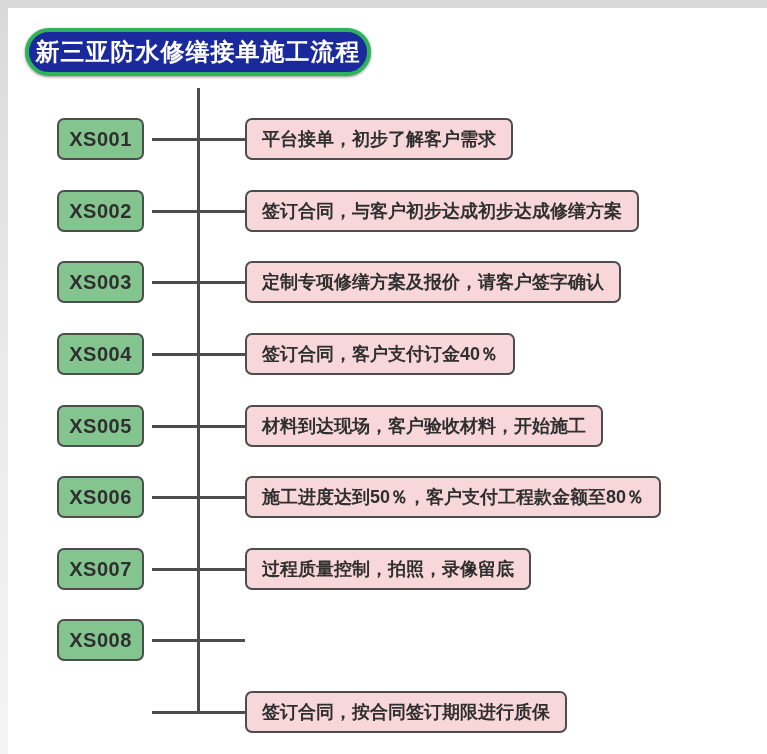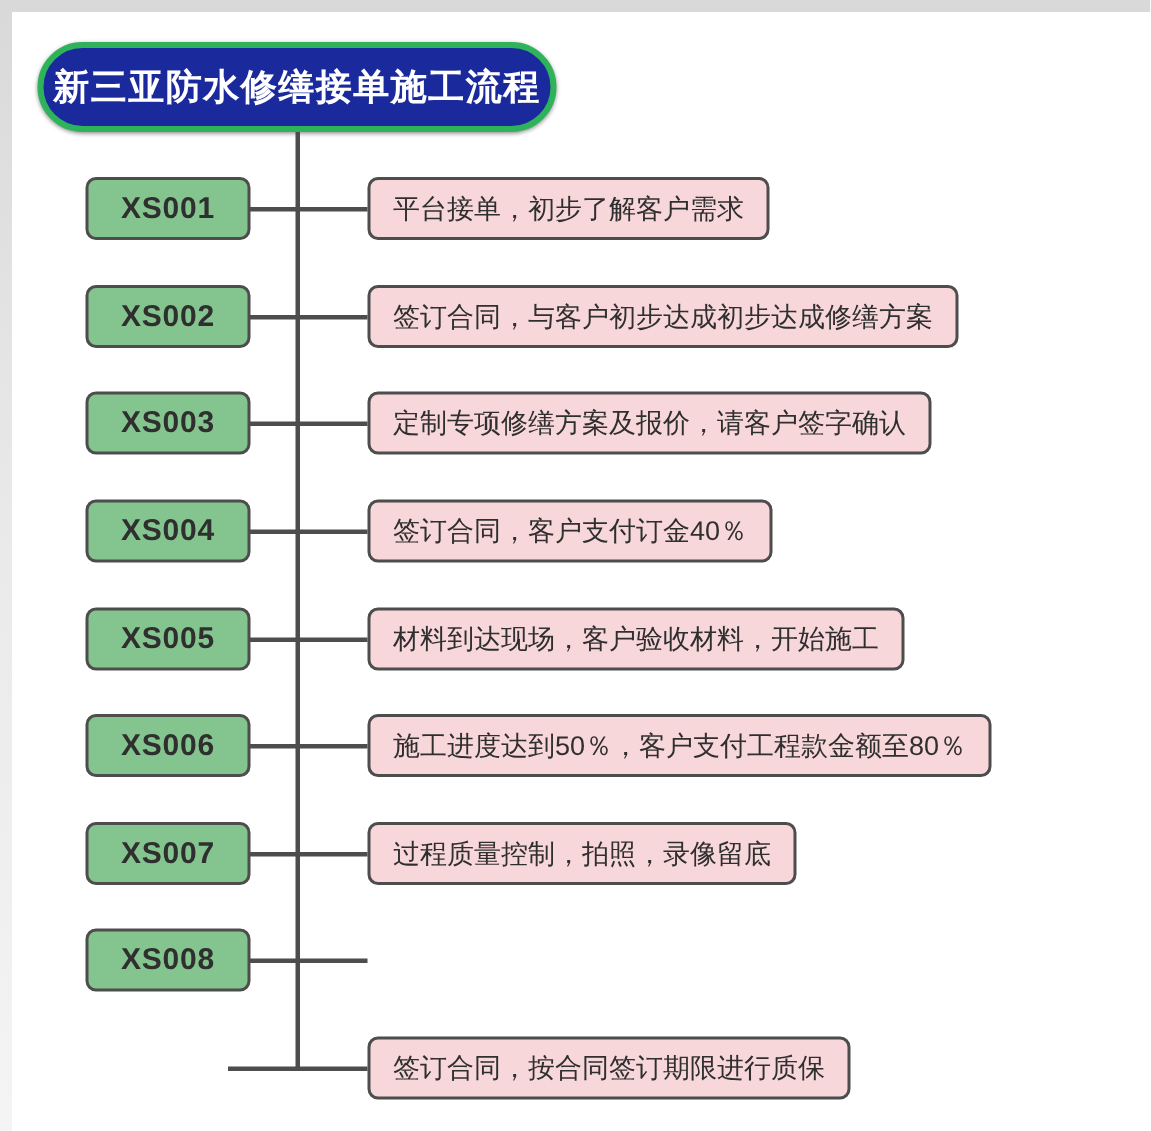--- a/index.html
+++ b/index.html
@@ -20,21 +20,21 @@
     background: var(--strip, #d9d9d9);
   }
   .strip-left {
     position: absolute; top: 0; left: 0;
     width: 8px; height: 754px;
     background: linear-gradient(to bottom, var(--strip, #d9d9d9) 0%, #e9e9e9 45%, #f4f4f4 100%);
   }
 
   .title-node {
     position: absolute; left: 25px; top: 28px;
-    width: 346px; height: 60px;
+    width: 346px; height: 48px;
     background: var(--title-bg, #1a2a9c);
     border: 4px solid var(--title-border, #2eb35b);
     border-radius: 32px;
     color: var(--title-text, #ffffff);
     font-size: 24px; font-weight: 700;
     display: flex; align-items: center; justify-content: center;
     letter-spacing: 1px;
     box-shadow: 0 1px 3px rgba(0,0,0,0.45);
     white-space: nowrap;
   }
@@ -49,38 +49,38 @@
   .row { position: absolute; left: 0; height: 42px; width: 767px; }
 
   .hline {
     position: absolute; left: 152px; top: 19.5px;
     width: 93px; height: 3px;
     background: var(--line, #4d4d4d);
   }
 
   .code-node {
     position: absolute; left: 57px; top: 0;
-    width: 110px; height: 42px;
+    width: 87px; height: 42px;
     background: var(--node-fill, #84c48e);
     border: 2.5px solid var(--line, #4d4d4d);
     border-radius: 7px;
     display: flex; align-items: center; justify-content: center;
     font-size: 20px; font-weight: 700; color: #2f2f2f;
     letter-spacing: 0.5px;
   }
 
   .desc-node {
     position: absolute; left: 245px; top: 0;
     height: 42px;
     background: var(--desc-fill, #f8d7da);
     border: 2.5px solid var(--line, #4d4d4d);
     border-radius: 7px;
     display: inline-flex; align-items: center;
     padding: 0 15px;
-    font-size: 18px; font-weight: 400; color: #2f2f2f;
+    font-size: 18px; font-weight: 700; color: #2f2f2f;
     white-space: nowrap;
   }
 </style>
 </head>
 <body>
 
 <div class="canvas" style="--title-bg: #1a2a9c; --title-border: #2eb35b; --title-text: #ffffff; --node-fill: #84c48e; --desc-fill: #f8d7da; --line: #4d4d4d; --strip: #d9d9d9;">
   <div class="strip-top"></div>
   <div class="strip-left"></div>
 

